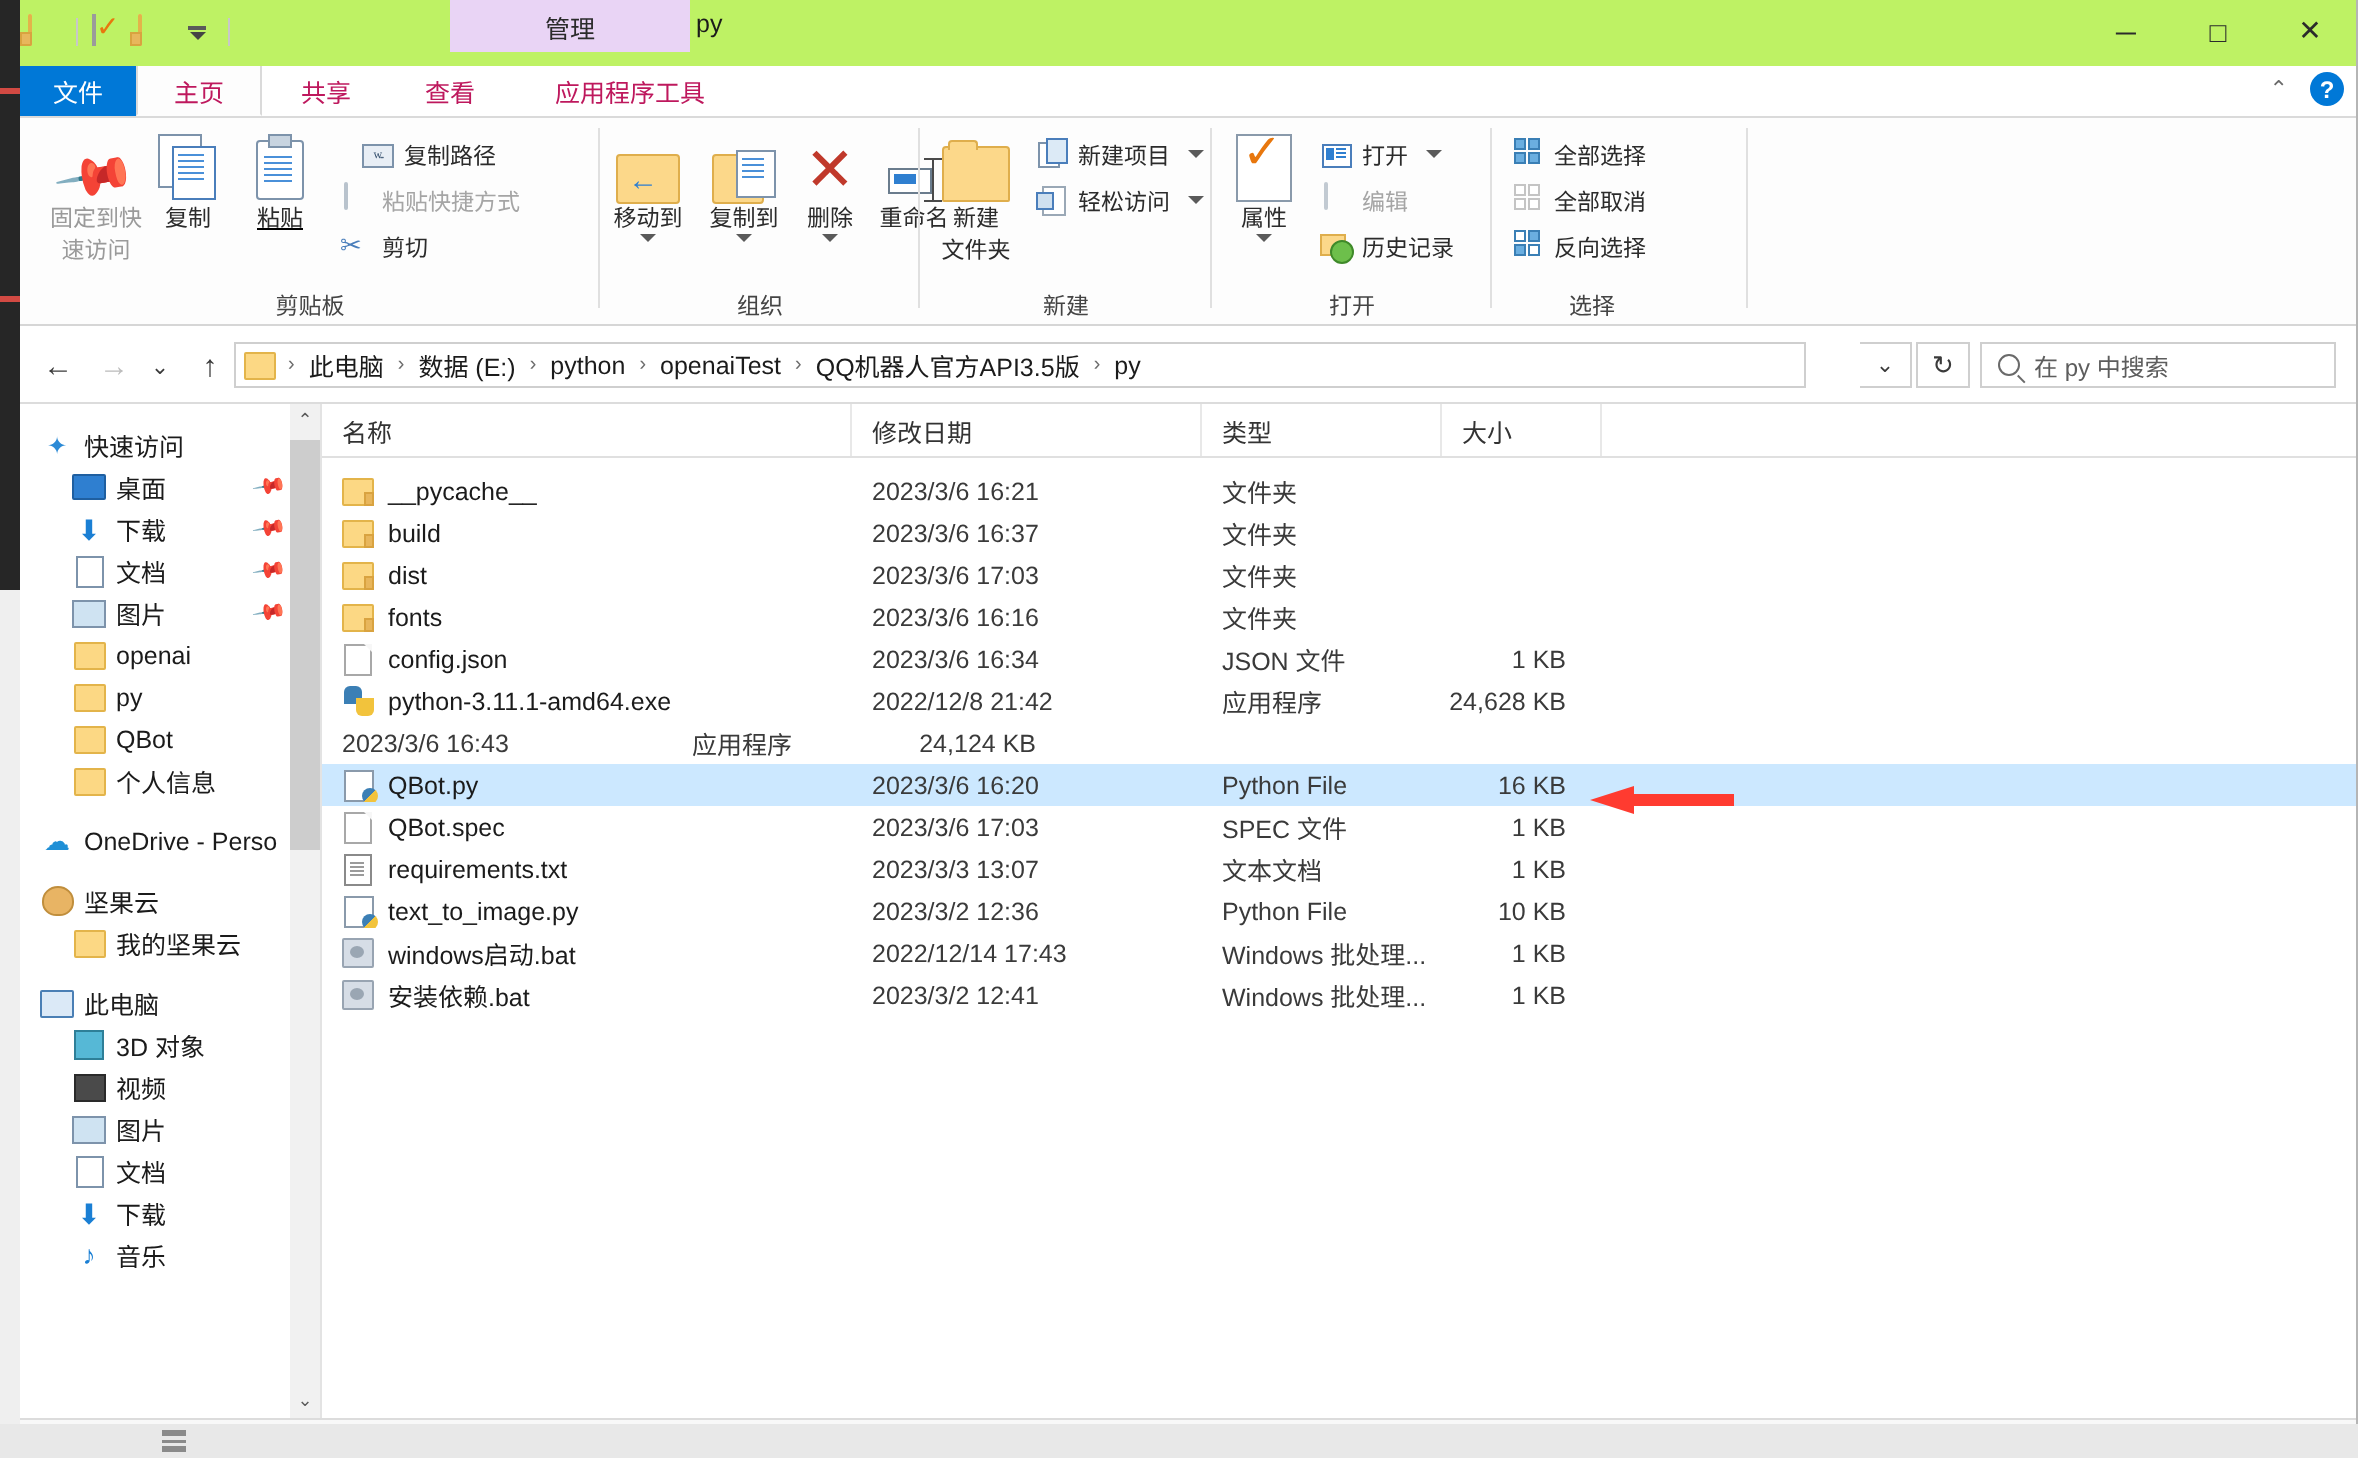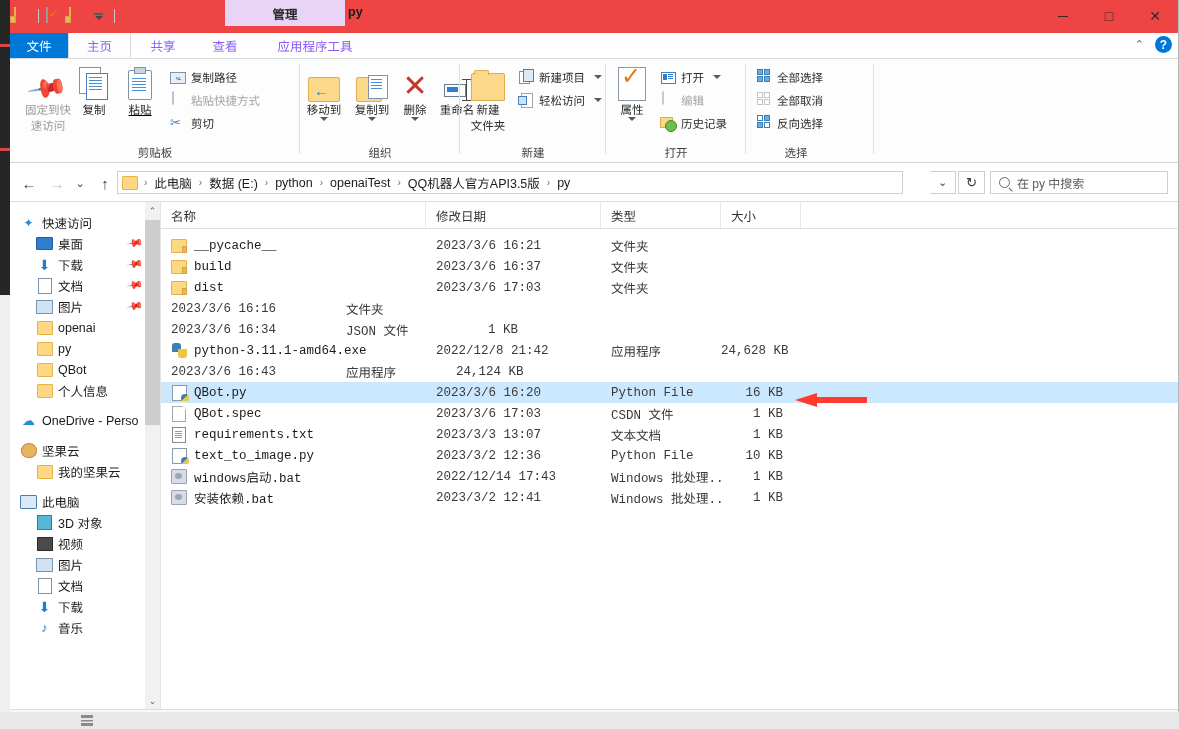--- a/index.html
+++ b/index.html
@@ -16,21 +16,21 @@
   .edge-dark{position:absolute;left:0;top:0;width:10px;height:295px;background:#262626;}
   .edge-red-1{position:absolute;left:0;top:44px;width:10px;height:3px;background:#d24a43;}
   .edge-red-2{position:absolute;left:0;top:148px;width:10px;height:3px;background:#d24a43;}
   .edge-white{position:absolute;left:0;top:295px;width:10px;height:434px;background:#efefef;}
 
   
   .win{position:absolute;left:10px;top:0;width:1169px;height:712px;background:#fff;
        border:1px solid #b5b5b5;border-top:none;border-left:none;box-sizing:border-box;}
 
   
-  .titlebar{position:relative;height:33px;background:#ef4444;font-weight:bold;}
+  .titlebar{position:relative;height:33px;background:#bef264;}
   .qat{position:absolute;left:4px;top:4px;display:flex;align-items:center;height:24px;}
   .qat .sep{width:1px;height:14px;background:#c8c8c8;margin:0 7px;}
   .qat-ico{width:17px;height:17px;position:relative;display:inline-block;}
   .folder-ico{width:15px;height:13px;background:#fcd884;border:1px solid #e3b44a;border-radius:1px;position:relative;}
   .folder-ico:after{content:"";position:absolute;right:-1px;bottom:-1px;width:4px;height:5px;background:#e8b65c;border:1px solid #d9a340;border-radius:0 0 1px 0;}
   .chk-ico{width:15px;height:15px;border:1px solid #9b9b9b;background:#fff;position:relative;}
   .chk-ico:after{content:"\2713";position:absolute;left:1px;top:-3px;color:#e8770d;font-size:14px;font-weight:bold;}
   .caret-dn{width:0;height:0;border-left:4px solid transparent;border-right:4px solid transparent;border-top:4px solid #5a5a5a;}
   .caret-dn.thin{border-top-color:#444;}
   .qat-dash{width:9px;height:2px;background:#5a5a5a;margin-bottom:1px;}
@@ -39,21 +39,21 @@
   .winctl div{width:46px;height:31px;display:flex;align-items:center;justify-content:center;
               font-size:14px;color:#2b2b2b;cursor:default;}
 
   .mng-tab{position:absolute;left:215px;top:0;width:120px;height:26px;background:#e9d4f5;
            display:flex;align-items:center;justify-content:center;font-size:12.5px;color:#2b2b2b;}
   .doc-title{position:absolute;left:338px;top:5px;font-size:12.5px;color:#1b1b1b;}
 
   
   .tabs{position:relative;height:25px;background:#ffffff;border-bottom:1px solid #dadada;}
   .tab{position:absolute;top:0;height:25px;display:flex;align-items:center;justify-content:center;
-       font-size:12.5px;color:#8b5cf6;box-sizing:border-box;}
+       font-size:12.5px;color:#be185d;box-sizing:border-box;}
   .tab.file{left:0;width:58px;background:#0078d7;color:#fff;}
   .tab.t1{left:58px;width:63px;background:#fdfdfd;border:1px solid #dadada;border-bottom:1px solid #fdfdfd;border-top:none;}
   .tab.t2{left:121px;width:64px;}
   .tab.t3{left:185px;width:60px;}
   .tab.t4{left:245px;width:120px;}
   .tabs-right{position:absolute;right:6px;top:3px;display:flex;align-items:center;gap:11px;}
   .chev-up{font-size:11px;color:#6a6a6a;}
   .help-ico{width:17px;height:17px;border-radius:50%;background:#0078d7;color:#fff;
             font-size:12px;font-weight:bold;display:flex;align-items:center;justify-content:center;}
 
@@ -143,21 +143,21 @@
   .colhdr .c{font-size:12.5px;color:#333;padding-left:10px;box-sizing:border-box;position:relative;height:26px;
              display:flex;align-items:center;border-right:1px solid #e8e8e8;}
   .sortmark{position:absolute;left:130px;top:-4px;font-size:9px;color:#777;}
   .c-name{width:265px;}
   .c-date{width:175px;}
   .c-type{width:120px;}
   .c-size{width:80px;}
 
   .row{display:flex;height:21px;align-items:center;font-size:12.5px;color:#1b1b1b;}
   .row.sel{background:#cce8ff;}
-  .row .rc{padding-left:10px;box-sizing:border-box;white-space:nowrap;overflow:hidden;font-family:Liberation Mono, monospace;}
+  .row .rc{padding-left:10px;box-sizing:border-box;white-space:nowrap;overflow:hidden;}
   .row .rc.name{width:265px;display:flex;align-items:center;gap:7px;}
   .row .rc.date{width:175px;color:#3a3a3a;}
   .row .rc.type{width:120px;color:#3a3a3a;}
   .row .rc.size{width:80px;text-align:right;padding-right:18px;padding-left:0;color:#3a3a3a;}
   .ficon{width:16px;height:16px;flex:0 0 16px;display:flex;align-items:center;justify-content:center;}
 
   .fi-folder{width:14px;height:12px;background:#fcd884;border:1px solid #e3b44a;border-radius:1px;position:relative;}
   .fi-folder:after{content:"";position:absolute;right:-1px;bottom:-1px;width:3px;height:5px;background:#e8b65c;border:1px solid #d9a340;}
   .fi-blank{width:12px;height:14px;background:#fff;border:1px solid #a8a8a8;position:relative;}
   .fi-blank:after{content:"";position:absolute;right:-1px;top:-1px;border-left:4px solid transparent;border-top:4px solid #f7f7f7;}
@@ -277,21 +277,21 @@
           <div class="bigico">
             <span class="paste-big">
               <span style="position:absolute;left:2px;top:3px;width:22px;height:28px;background:#fff;border:1px solid #7d93ab;border-radius:2px;"></span>
               <span style="position:absolute;left:8px;top:0px;width:10px;height:5px;background:#c8d4e0;border:1px solid #7d93ab;"></span>
               <span style="position:absolute;left:6px;top:11px;width:14px;height:1px;background:#4a90d9;box-shadow:0 3px 0 #4a90d9,0 6px 0 #4a90d9,0 9px 0 #4a90d9,0 12px 0 #4a90d9;"></span>
             </span>
           </div>
           <div class="lbl">粘贴</div>
         </div>
 
-        <div class="smbtn" style="left:160px;top:8px;font-family:Liberation Serif, serif;">
+        <div class="smbtn" style="left:171px;top:8px;font-family:Liberation Serif, serif;">
           <span class="smico">
               <span class="i-wbox">w...</span>
             </span>
           <span>复制路径</span>
         </div>
         <div class="smbtn dim" style="left:160px;top:31px;">
           <span class="smico"><span class="i-doc" style="border-color:#b9c3cd;"></span></span>
           <span>粘贴快捷方式</span>
         </div>
         <div class="smbtn" style="left:160px;top:54px;">
@@ -661,26 +661,38 @@
                 <span class="fi-folder"></span>
               </span>
               <span>dist</span>
             </div>
             <div class="rc date">2023/3/6 17:03</div>
             <div class="rc type">文件夹</div>
             <div class="rc size"></div>
           </div>
 
         <div class="row">
+            <div class="rc name">
+              <span class="ficon">
+                <span class="fi-folder"></span>
+              </span>
+              <span>fonts</span>
+            </div>
             <div class="rc date">2023/3/6 16:16</div>
             <div class="rc type">文件夹</div>
             <div class="rc size"></div>
           </div>
 
         <div class="row">
+            <div class="rc name">
+              <span class="ficon">
+                <span class="fi-blank"></span>
+              </span>
+              <span>config.json</span>
+            </div>
             <div class="rc date">2023/3/6 16:34</div>
             <div class="rc type">JSON 文件</div>
             <div class="rc size">1 KB</div>
           </div>
 
         <div class="row">
             <div class="rc name">
               <span class="ficon">
                 <span class="fi-pyexe"></span>
               </span>
@@ -710,21 +722,21 @@
           </div>
 
         <div class="row">
             <div class="rc name">
               <span class="ficon">
                 <span class="fi-blank"></span>
               </span>
               <span>QBot.spec</span>
             </div>
             <div class="rc date">2023/3/6 17:03</div>
-            <div class="rc type">CSDN 文件</div>
+            <div class="rc type">SPEC 文件</div>
             <div class="rc size">1 KB</div>
           </div>
 
         <div class="row">
             <div class="rc name">
               <span class="ficon">
                 <span class="fi-txt"></span>
               </span>
               <span>requirements.txt</span>
             </div>

